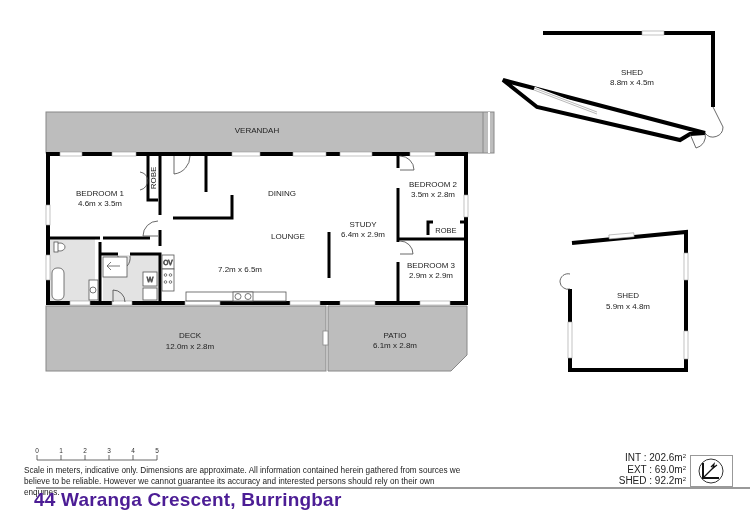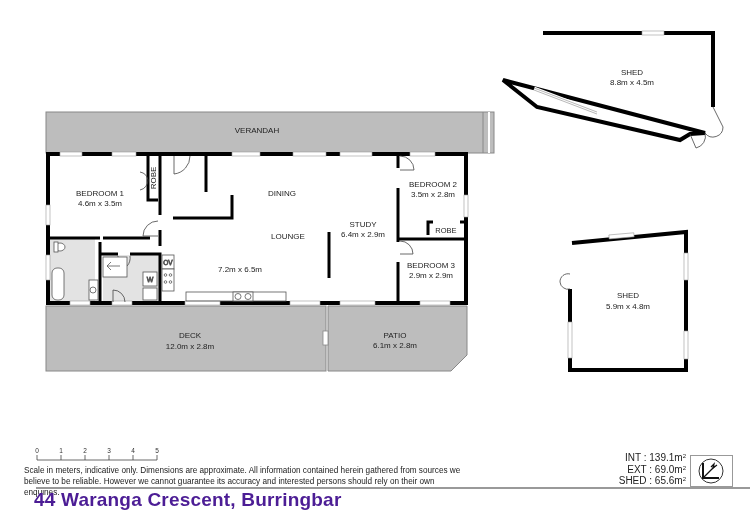--- a/index.html
+++ b/index.html
@@ -181,23 +181,23 @@
       <text x="75" y="6">3</text>
       <text x="99" y="6">4</text>
       <text x="123" y="6">5</text>
     </g>
   </svg>
 </div>
 
 <div class="footer-note">Scale in meters, indicative only. Dimensions are approximate. All information contained herein gathered from sources we believe to be reliable. However we cannot guarantee its accuracy and interested persons should rely on their own enquiries.</div>
 
 <div class="areas">
-  <div><span>INT</span> : <span>139.1m</span><sup>2</sup></div>
+  <div><span>INT</span> : <span>202.6m</span><sup>2</sup></div>
   <div><span>EXT</span> : <span>69.0m</span><sup>2</sup></div>
-  <div><span>SHED</span> : <span>65.6m</span><sup>2</sup></div>
+  <div><span>SHED</span> : <span>92.2m</span><sup>2</sup></div>
 </div>
 
 <div class="compass">
   <svg width="41" height="30" viewBox="0 0 41 30">
     <circle cx="20" cy="15" r="12" fill="none" stroke="#333" stroke-width="1"></circle>
     <path d="M12 7 L12 22 L28 22" fill="none" stroke="#111" stroke-width="2"></path>
     <path d="M12 22 L24 10" stroke="#111" stroke-width="1.2"></path>
     <path d="M20 11 L23 8 L22 12 L26 9" fill="none" stroke="#111" stroke-width="1.2"></path>
   </svg>
 </div>

